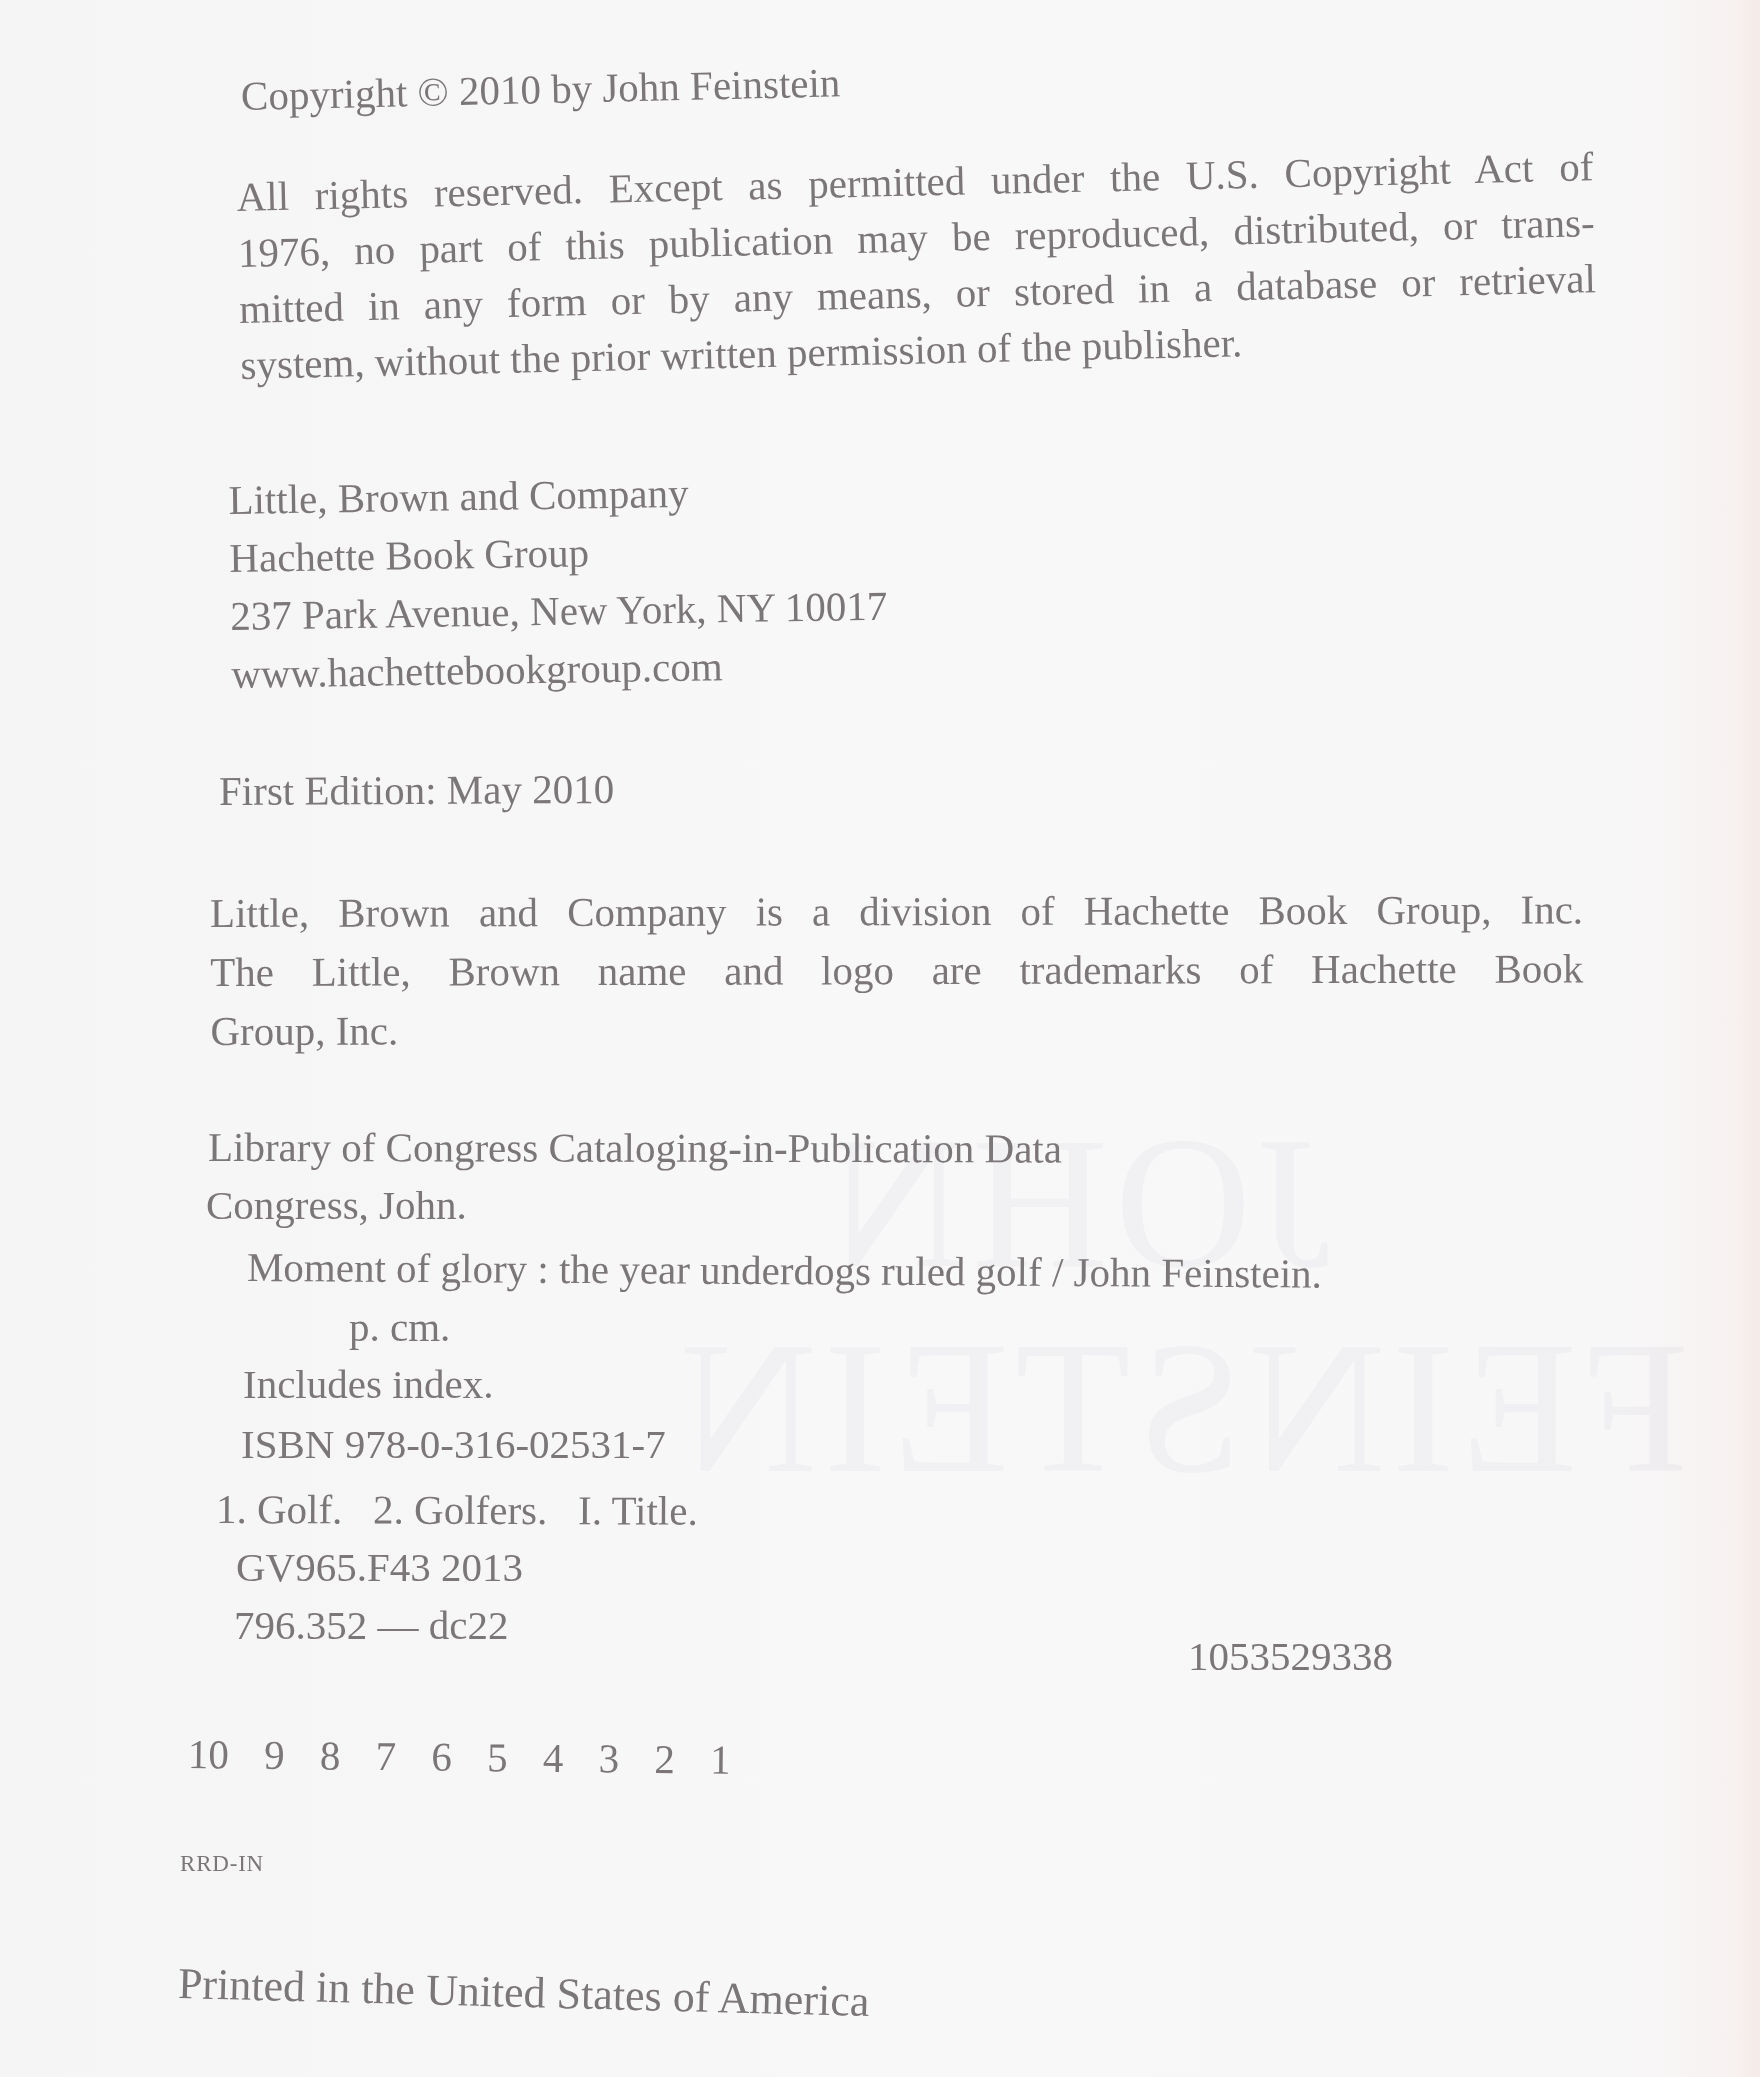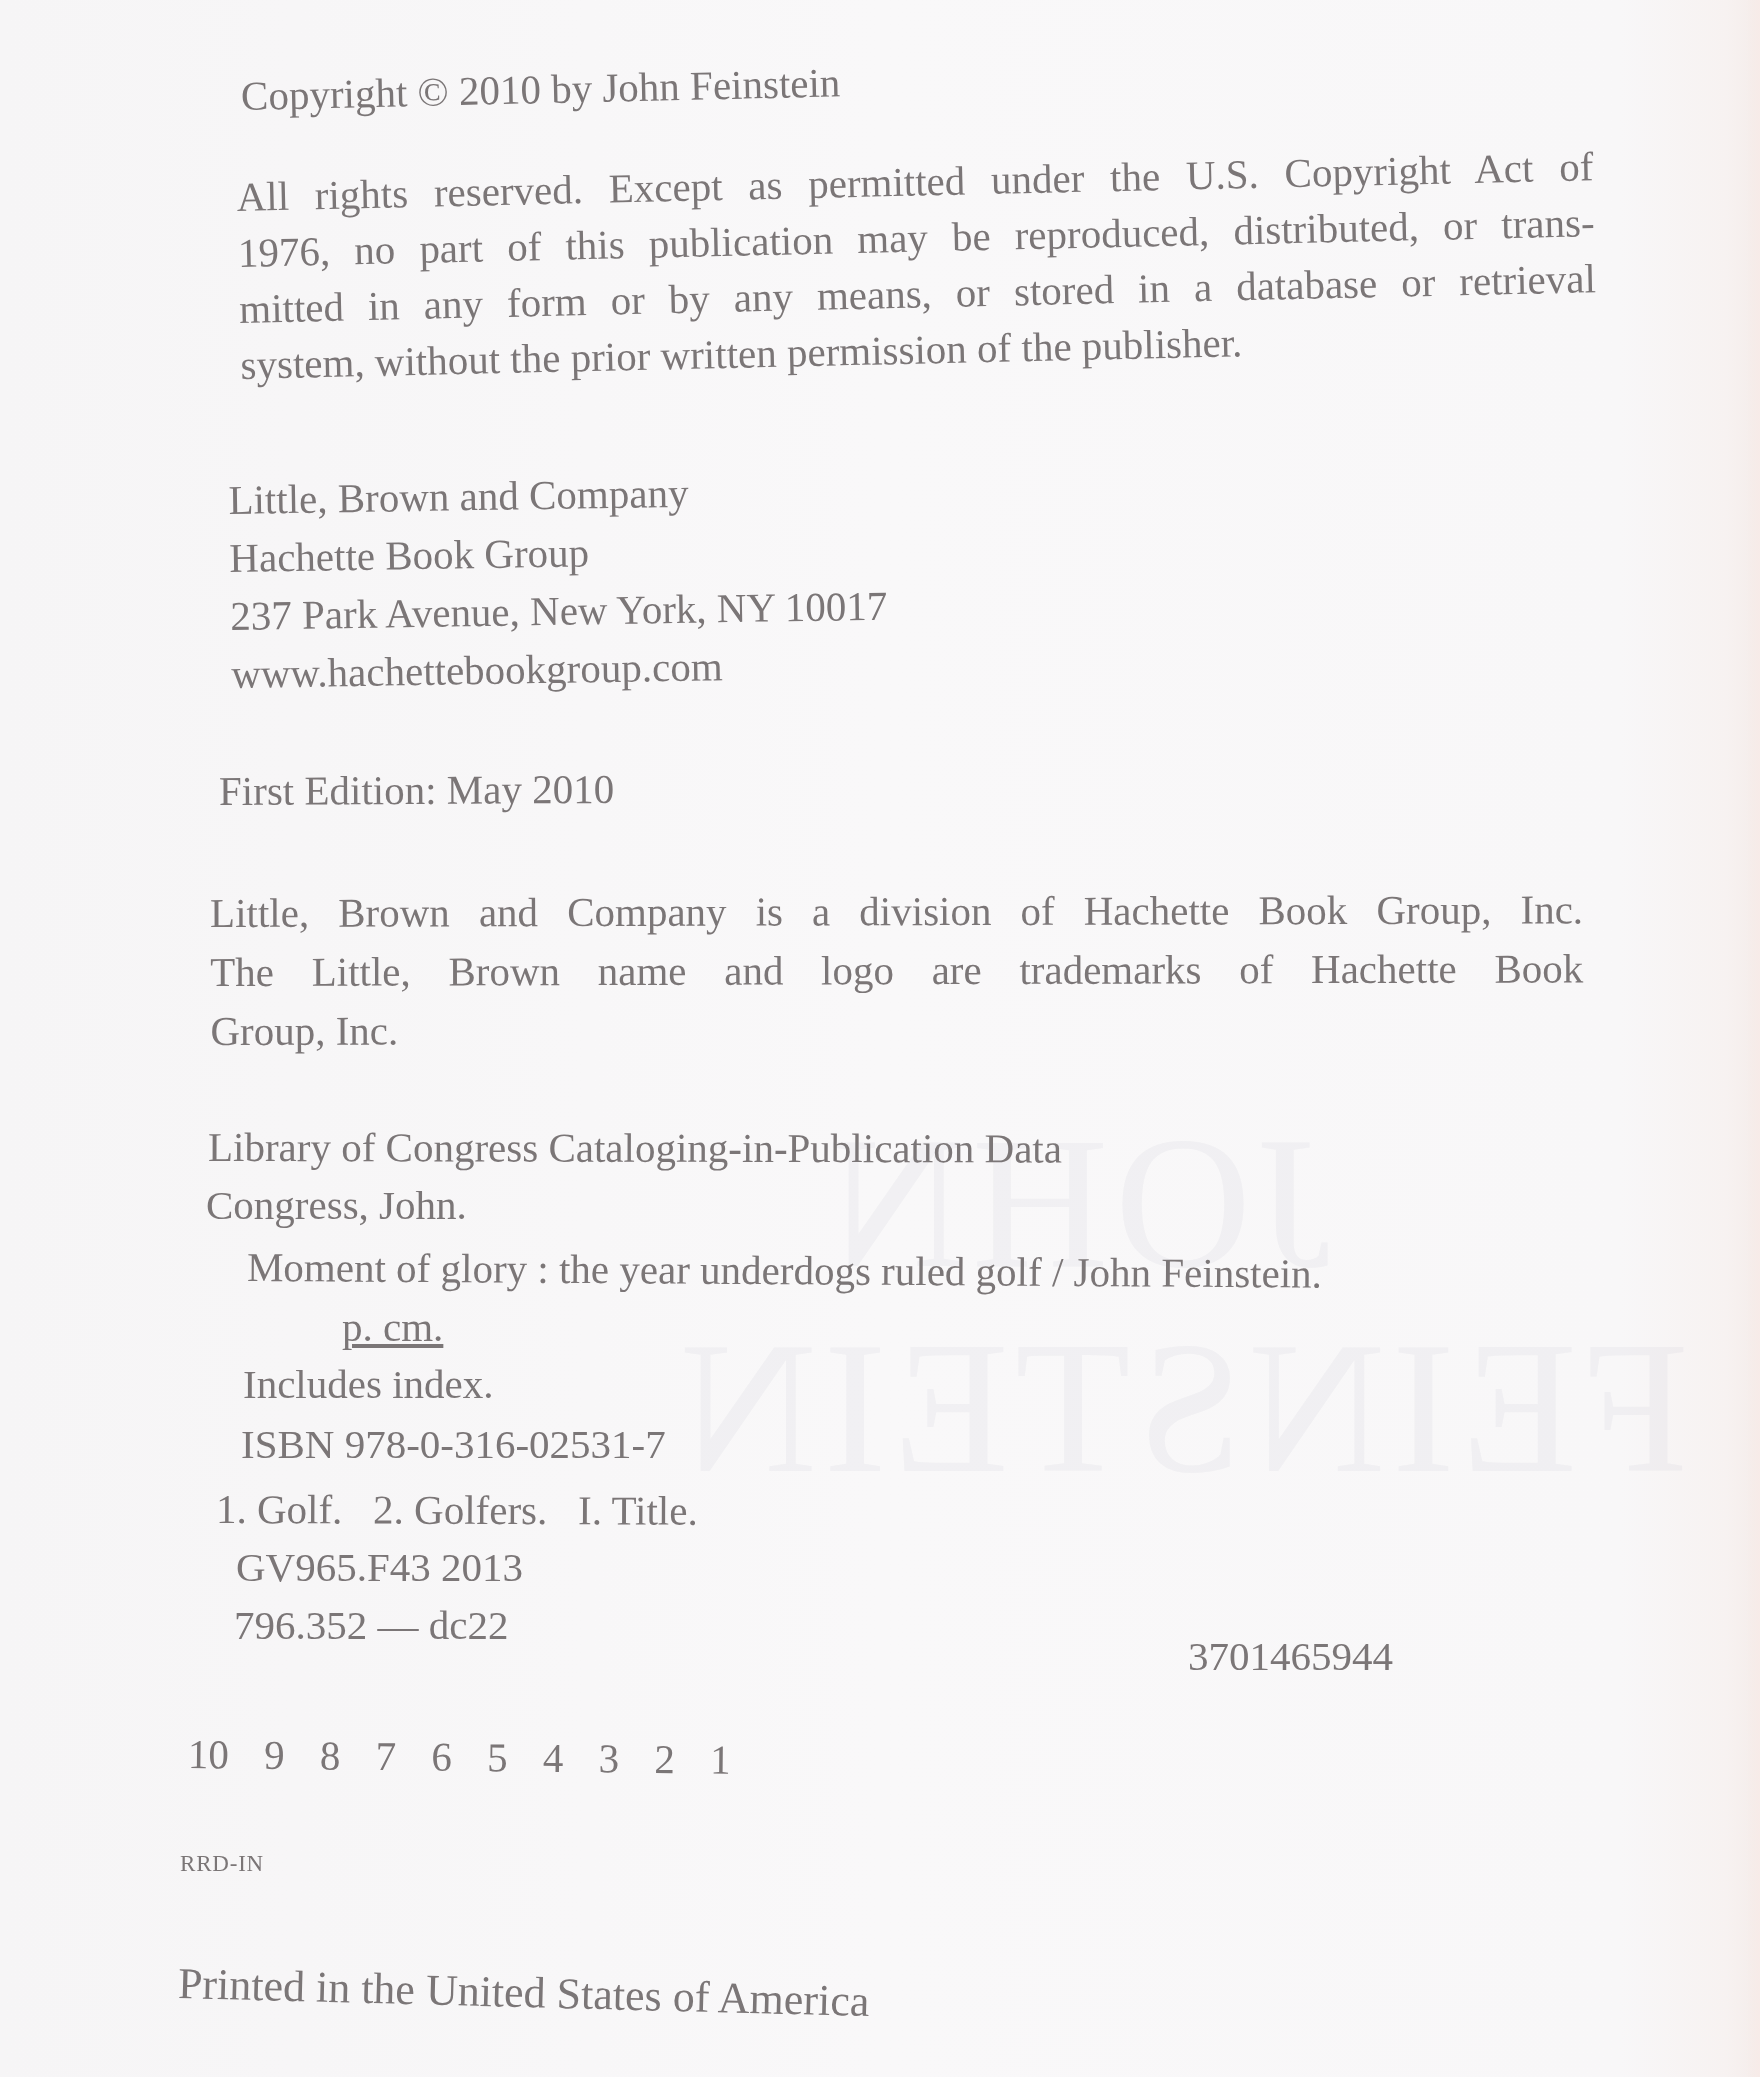--- a/index.html
+++ b/index.html
@@ -120,27 +120,27 @@
 
 <div class="justified">
   <span class="jl">Little, Brown and Company is a division of Hachette Book Group, Inc.</span>
   <span class="jl">The Little, Brown name and logo are trademarks of Hachette Book</span>
   <span class="jl last">Group, Inc.</span>
 </div>
 
 <div class="line" style="left:208px; top:1127px; transform: rotate(0.1deg);">Library of Congress Cataloging-in-Publication Data</div>
 <div class="line" style="left:206px; top:1185px;">Congress, John.</div>
 <div class="line" style="left:247px; top:1247px; transform: rotate(0.35deg);">Moment of glory : the year underdogs ruled golf / John Feinstein.</div>
-<div class="line" style="left:342px; top:1307px;text-decoration:underline;">p. cm.</div>
+<div class="line" style="left:349px; top:1307px;">p. cm.</div>
 <div class="line" style="left:243px; top:1364px;">Includes index.</div>
 <div class="line" style="left:241px; top:1424px;">ISBN 978-0-316-02531-7</div>
 <div class="line" style="left:216px; top:1489px; white-space: pre; transform: rotate(0.2deg);">1. Golf.   2. Golfers.   I. Title.</div>
 <div class="line" style="left:236px; top:1547px;">GV965.F43 2013</div>
 <div class="line" style="left:234px; top:1605px;">796.352 — dc22</div>
-<div class="line" style="left:1188px; top:1636px;">3701465944</div>
+<div class="line" style="left:1188px; top:1636px;">1053529338</div>
 
 <div class="line seq" style="left:188px; top:1734px; transform: rotate(0.6deg);">
   <span>10</span>
   <span>9</span>
   <span>8</span>
   <span>7</span>
   <span>6</span>
   <span>5</span>
   <span>4</span>
   <span>3</span>

